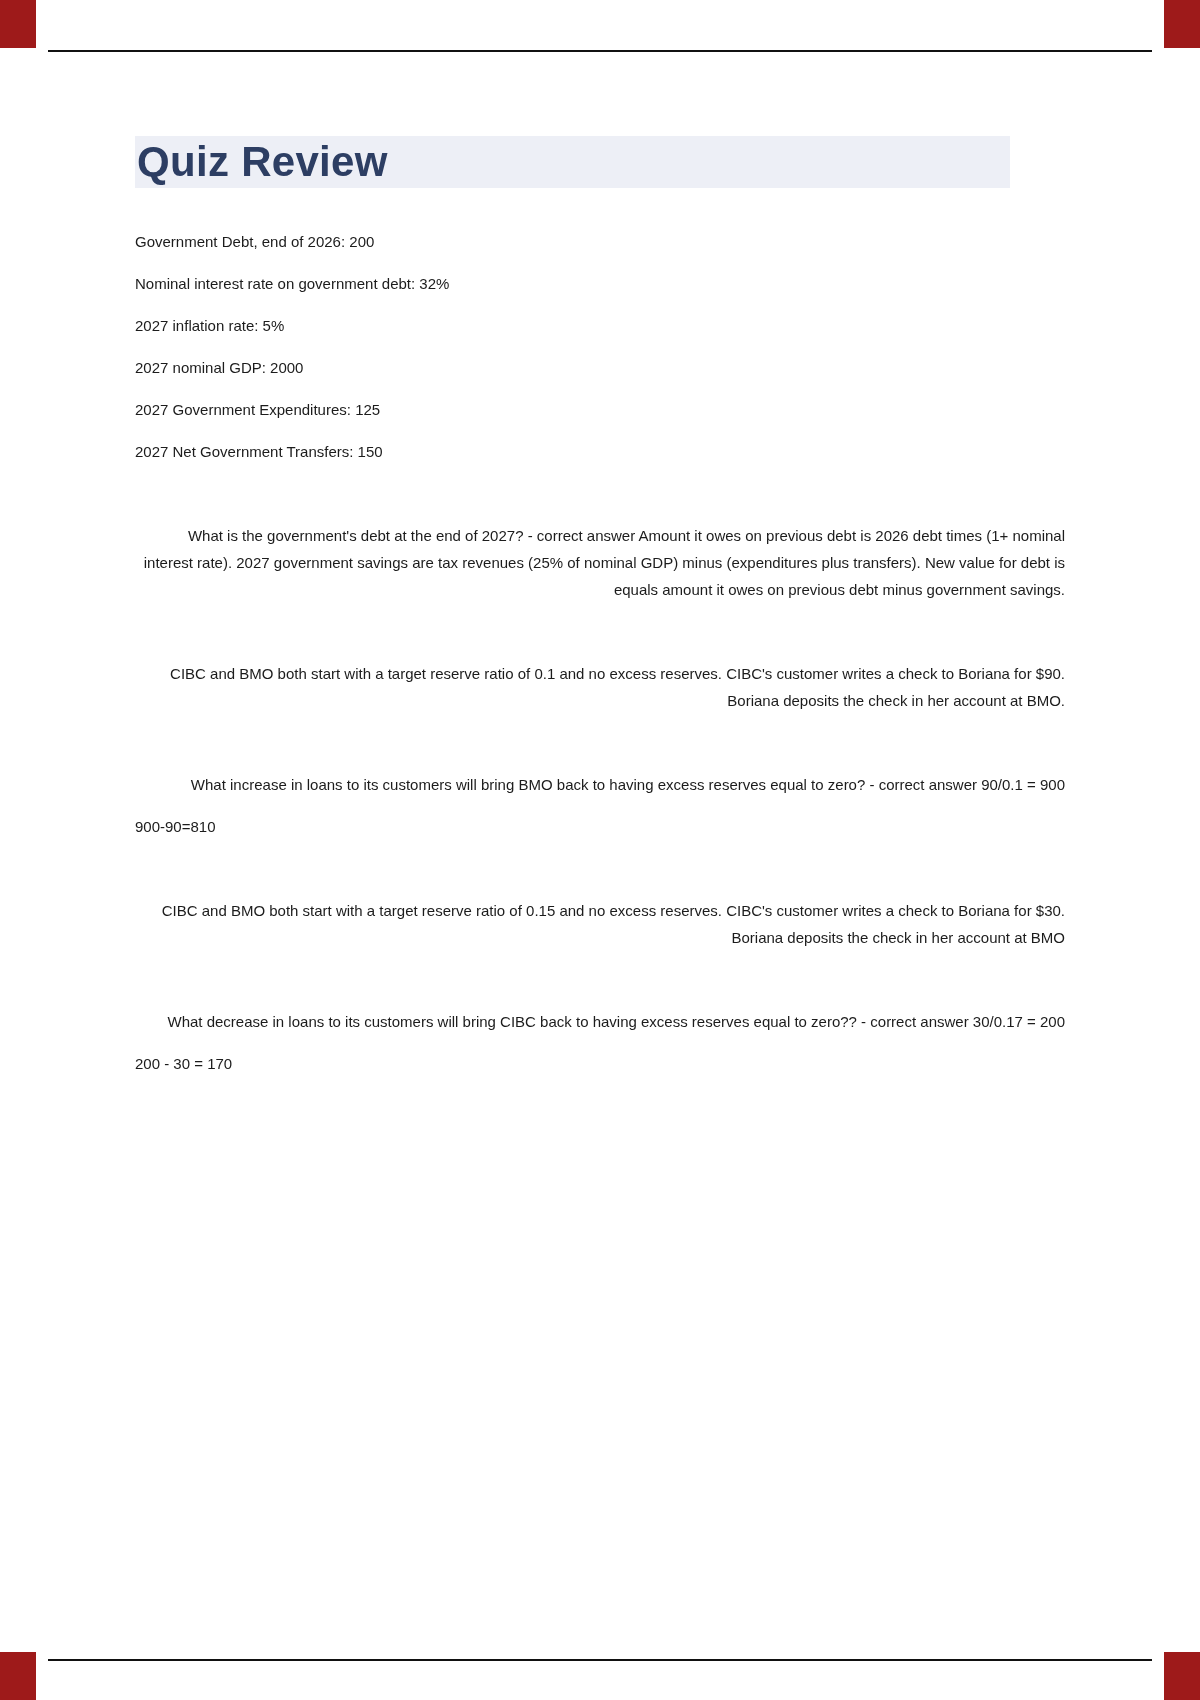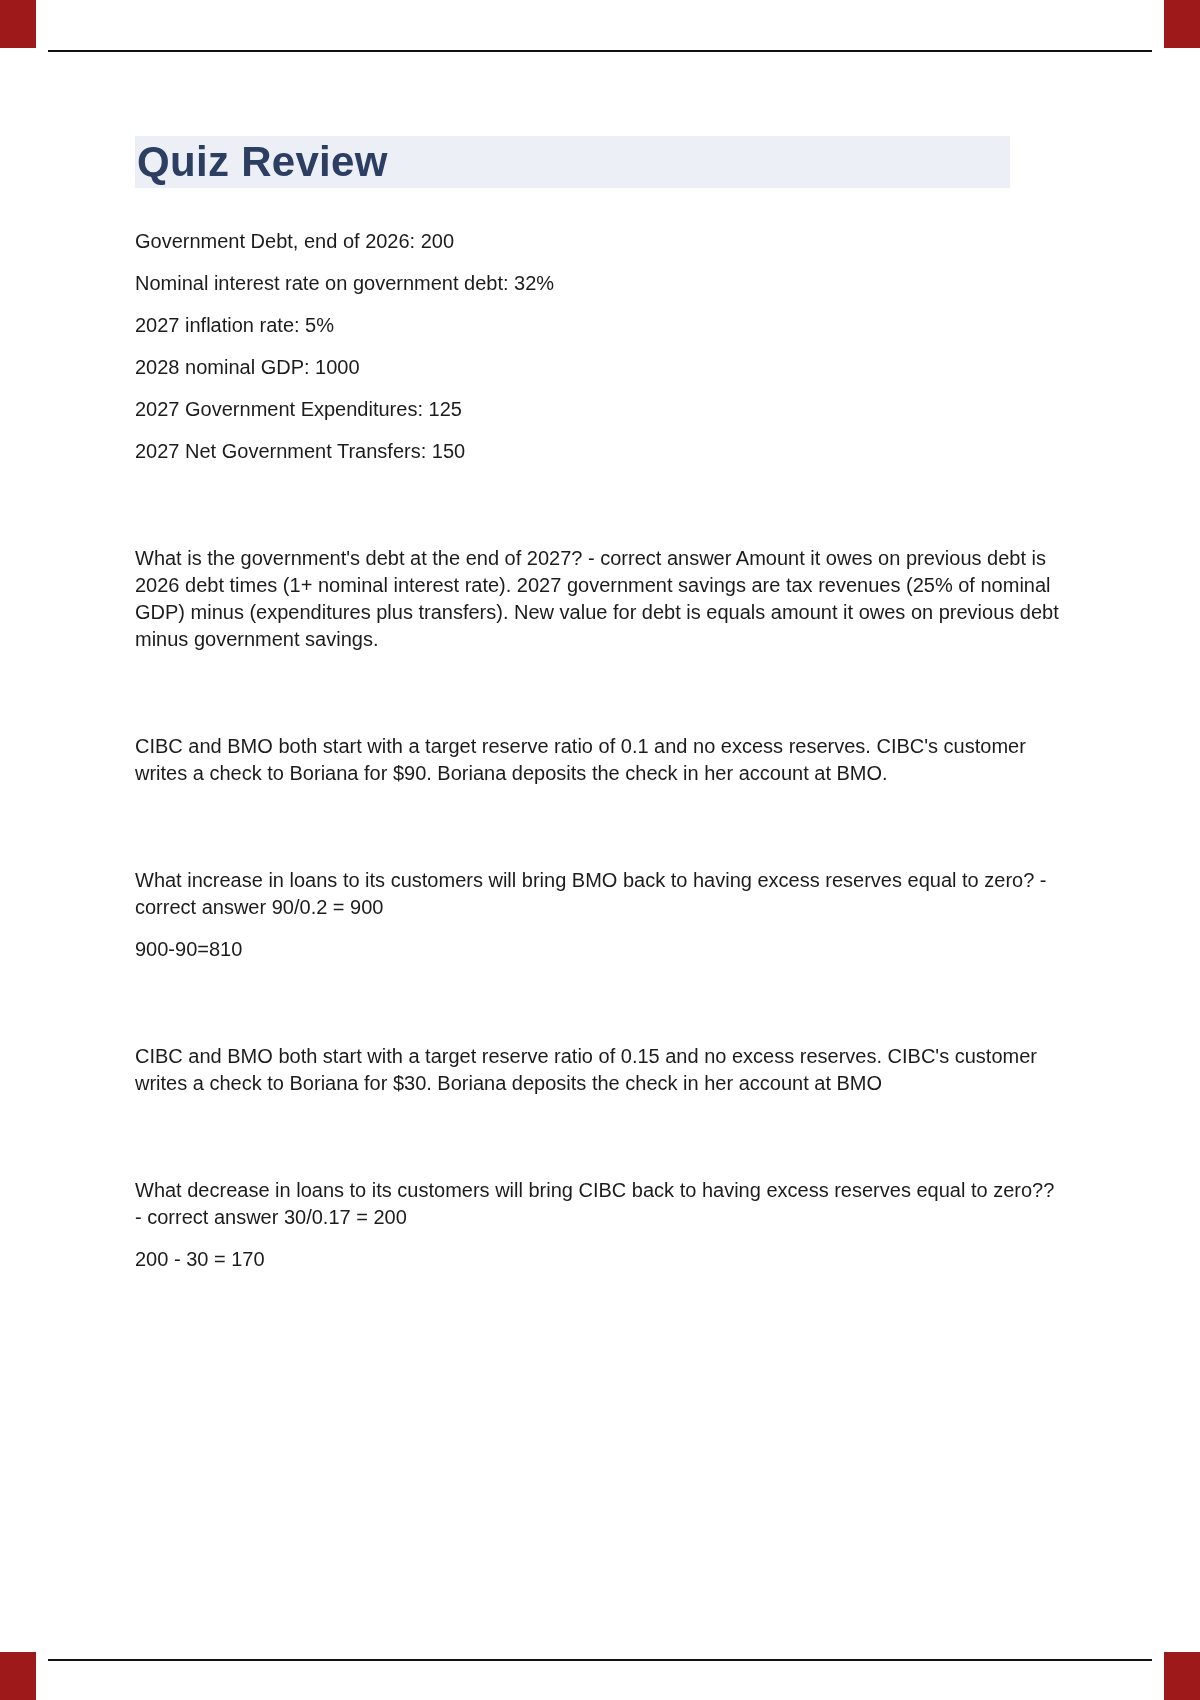--- a/index.html
+++ b/index.html
@@ -51,26 +51,27 @@
     padding: 0 2px;
     font-size: 42px;
     font-weight: 700;
     line-height: 52px;
     color: #2d3e63;
     letter-spacing: 0.3px;
     white-space: nowrap;
   }
   .para {
     margin: 0 0 15px 0;
-    font-size: 20px;
+    font-size: 15px;
     line-height: 27px;
     color: #1c1c1c;
   }
   .gap {
-    margin-top: 80px;
+    margin-top: 57px;
+    text-align: right;
   }
 </style>
 </head>
 <body>
 
 <div class="page">
 
   <div class="corner-mark corner-tl"></div>
   <div class="corner-mark corner-tr"></div>
   <div class="corner-mark corner-bl"></div>
@@ -81,29 +82,29 @@
 
   <div class="content">
 
     <div class="title-bar">
       <h1>Quiz Review</h1>
     </div>
 
     <p class="para">Government Debt, end of 2026: 200</p>
     <p class="para">Nominal interest rate on government debt: 32%</p>
     <p class="para">2027 inflation rate: 5%</p>
-    <p class="para">2028 nominal GDP: 1000</p>
+    <p class="para">2027 nominal GDP: 2000</p>
     <p class="para">2027 Government Expenditures: 125</p>
     <p class="para">2027 Net Government Transfers: 150</p>
 
     <p class="para gap">What is the government's debt at the end of 2027? - correct answer Amount it owes on previous debt is 2026 debt times (1+ nominal interest rate). 2027 government savings are tax revenues (25% of nominal GDP) minus (expenditures plus transfers). New value for debt is equals amount it owes on previous debt minus government savings.</p>
 
     <p class="para gap">CIBC and BMO both start with a target reserve ratio of 0.1 and no excess reserves. CIBC's customer writes a check to Boriana for $90. Boriana deposits the check in her account at BMO.</p>
 
-    <p class="para gap">What increase in loans to its customers will bring BMO back to having excess reserves equal to zero? - correct answer 90/0.2 = 900</p>
+    <p class="para gap">What increase in loans to its customers will bring BMO back to having excess reserves equal to zero? - correct answer 90/0.1 = 900</p>
     <p class="para">900-90=810</p>
 
     <p class="para gap">CIBC and BMO both start with a target reserve ratio of 0.15 and no excess reserves. CIBC's customer writes a check to Boriana for $30. Boriana deposits the check in her account at BMO</p>
 
     <p class="para gap">What decrease in loans to its customers will bring CIBC back to having excess reserves equal to zero?? - correct answer 30/0.17 = 200</p>
     <p class="para">200 - 30 = 170</p>
 
   </div>
 </div>
 

